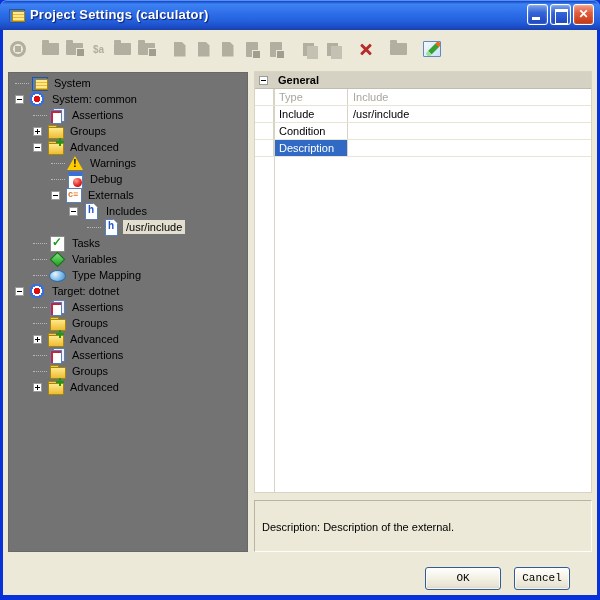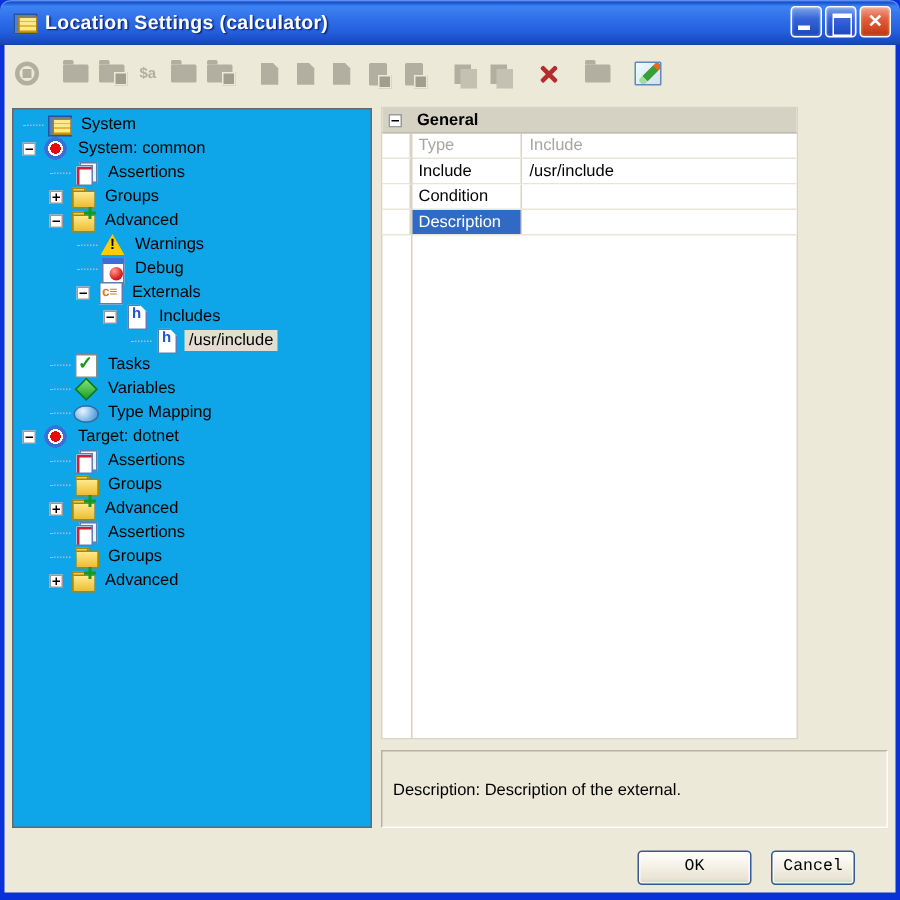--- a/index.html
+++ b/index.html
@@ -56,21 +56,21 @@
   .tb-cross::after  { transform:rotate(-45deg); }
   .tb-pencil { width:18px; height:16px; border:1px solid #5f8ac0; border-radius:1px;
     background:linear-gradient(135deg,#f3f9fe,#cfe1f3); position:relative; overflow:hidden; }
   .tb-pencil::before { content:""; position:absolute; left:7px; top:-2px; width:5px; height:18px;
     background:linear-gradient(to bottom,#e86a1e 0 4px,#35a135 4px 14px,#9be09b 14px);
     transform:rotate(45deg); border-radius:2px; }
 
   
   #tree-panel {
     position:absolute; left:5px; top:42px; width:240px; height:480px;
-    background:#0ea5e9; border:1px solid #686868; overflow:hidden; padding-top:2px;
+    background:#737373; border:1px solid #686868; overflow:hidden; padding-top:2px;
   }
   .trow { height:16px; display:flex; align-items:center; font-size:11px; color:#000; white-space:nowrap; }
   .tindent { height:1px; }
   .exp { width:9px; height:9px; min-width:9px; background:#fff; border:1px solid #9a9a9a; position:relative; margin-right:5px; }
   .exp::before { content:""; position:absolute; left:1px; right:1px; top:3px; height:1px; background:#000; }
   .exp.plus::after { content:""; position:absolute; top:1px; bottom:1px; left:3px; width:1px; background:#000; }
   .stub { width:14px; min-width:14px; height:1px; border-top:1px dotted #b9b9b9; margin-right:2px; }
   .ticon { width:16px; height:16px; min-width:16px; position:relative; margin-right:4px; }
   .tlabel { padding:1px 3px; }
   .tlabel.selected { background:#e2dfd0; }
@@ -106,21 +106,21 @@
     clip-path:polygon(0 0,8px 0,13px 5px,13px 17px,0 17px); }
   .ti-h-file::after { content:"h"; position:absolute; left:0; right:0; top:1px; text-align:center; font-size:10px; font-weight:bold; color:#2255cc; }
   .ti-tasks::before { content:""; position:absolute; left:1px; top:1px; width:13px; height:14px; background:#fff; border:1px solid #8a8a8a; border-radius:1px; }
   .ti-tasks::after { content:"\2713"; position:absolute; left:3px; top:0px; font-size:12px; font-weight:bold; color:#1a9a1a; }
   .ti-variable::before { content:""; position:absolute; left:3px; top:3px; width:9px; height:9px;
     background:linear-gradient(135deg,#7de37d,#1f9e1f); border:1px solid #0a7a0a; transform:rotate(45deg); }
   .ti-type-mapping::before { content:""; position:absolute; left:0; top:3px; width:15px; height:10px; border-radius:50%;
     background:radial-gradient(circle at 35% 30%,#e8f4fd,#7db9e8 55%,#3f87c4); border:1px solid #2d6da8; }
 
   
-  #grid-panel { position:absolute; left:251px; top:41px; width:278px; height:422px; background:#fff; border:1px solid #d8d4c4; }
+  #grid-panel { position:absolute; left:251px; top:41px; width:338px; height:422px; background:#fff; border:1px solid #d8d4c4; }
   #grid-gutter-line { position:absolute; left:19px; top:17px; bottom:0; width:1px; background:#d8d4c4; }
   #grid-header { position:relative; height:17px; background:#d5d1c3; border-bottom:1px solid #c0bcae; display:flex; align-items:center; }
   #grid-header .exp { margin-left:4px; margin-right:0; }
   #grid-header-label { font-size:11px; font-weight:bold; padding-left:10px; }
   .prow { display:grid; grid-template-columns:19px 74px 1fr; height:17px; border-bottom:1px solid #e8e4d6; font-size:11px; background:#fff; }
   .pcell { display:flex; align-items:center; padding-left:5px; overflow:hidden; white-space:nowrap; }
   .pcell.gutter { border-right:1px solid #d8d4c4; padding:0; }
   .pcell.pname { border-right:1px solid #d8d4c4; }
   .prow.disabled .pcell { color:#a8a69e; }
   .prow .pname.selected { background:#316ac5; color:#fff; }
@@ -142,21 +142,21 @@
   }
   #ok-button { left:422px; width:76px; }
   #cancel-button { left:511px; width:56px; }
 </style>
 </head>
 <body>
 
 <div id="window">
   <div id="titlebar">
     <div id="title-icon" class="ticon ti-system"></div>
-    <div id="title-text">Location Settings (calculator)</div>
+    <div id="title-text">Project Settings (calculator)</div>
     <div id="win-buttons">
       <div class="winbtn min"></div>
       <div class="winbtn max"></div>
       <div class="winbtn close"></div>
     </div>
   </div>
 
   <div id="client">
     <div id="toolbar">
         <div class="tb-item sil">

